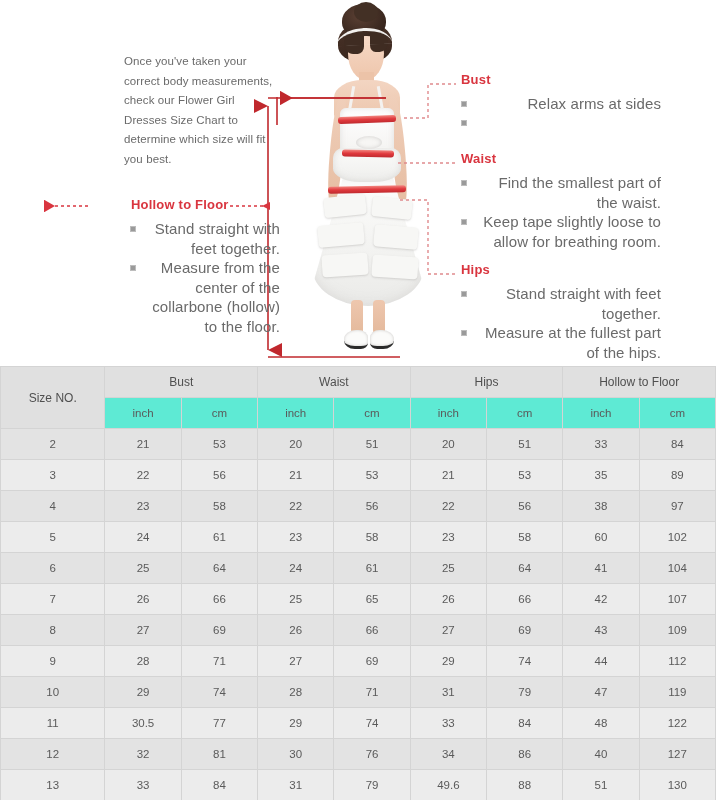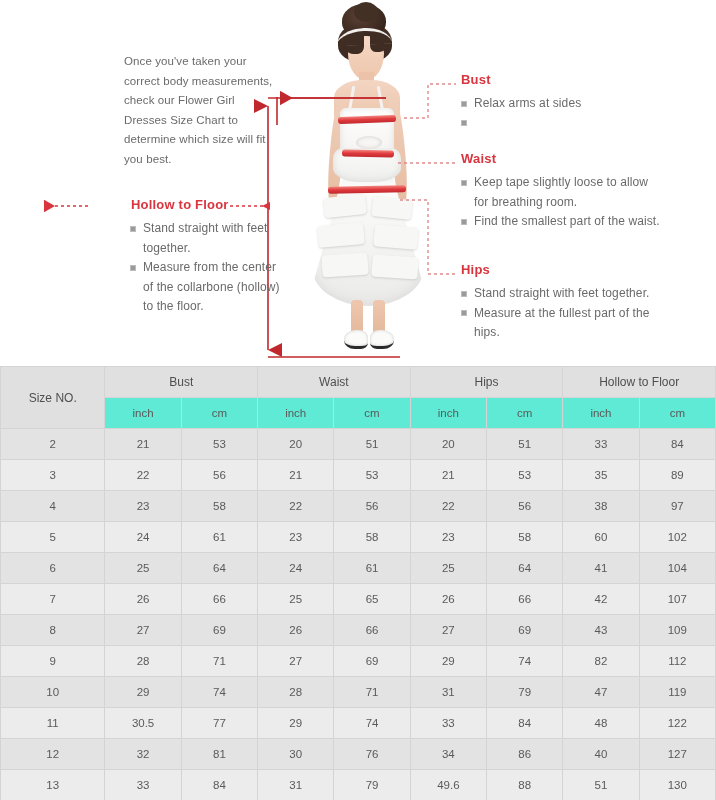--- a/index.html
+++ b/index.html
@@ -46,24 +46,25 @@
     letter-spacing: 0.2px;
   }
   .annot-list {
     list-style: none;
     margin: 6px 0 0 0;
     padding: 0;
   }
   .annot-list li {
     position: relative;
     padding-left: 13px;
-    font-size: 12px;
+    font-size: 15px;
     line-height: 19.5px;
     color: #6a6a6a;
     letter-spacing: 0.1px;
+    text-align: right;
   }
   .annot-list li .bullet {
     position: absolute;
     left: 0;
     top: 6.5px;
     width: 6px;
     height: 6px;
     background: #9a9a9a;
     border: 1px solid #bdbdbd;
     box-sizing: border-box;
@@ -390,22 +391,22 @@
     <div class="annot-title">Bust</div>
     <ul class="annot-list">
       <li><span class="bullet"></span><span>Relax arms at sides</span></li>
       <li><span class="bullet"></span></li>
     </ul>
   </div>
 
   <div id="waist-block">
     <div class="annot-title">Waist</div>
     <ul class="annot-list">
+      <li><span class="bullet"></span><span>Find the smallest part of the waist.</span></li>
       <li><span class="bullet"></span><span>Keep tape slightly loose to allow for breathing room.</span></li>
-      <li><span class="bullet"></span><span>Find the smallest part of the waist.</span></li>
     </ul>
   </div>
 
   <div id="hips-block">
     <div class="annot-title">Hips</div>
     <ul class="annot-list">
       <li><span class="bullet"></span><span>Stand straight with feet together.</span></li>
       <li><span class="bullet"></span><span>Measure at the fullest part of the hips.</span></li>
     </ul>
   </div>
@@ -521,21 +522,21 @@
         <td>109</td>
       </tr>
       <tr>
         <td>9</td>
         <td>28</td>
         <td>71</td>
         <td>27</td>
         <td>69</td>
         <td>29</td>
         <td>74</td>
-        <td>82</td>
+        <td>44</td>
         <td>112</td>
       </tr>
       <tr>
         <td>10</td>
         <td>29</td>
         <td>74</td>
         <td>28</td>
         <td>71</td>
         <td>31</td>
         <td>79</td>

